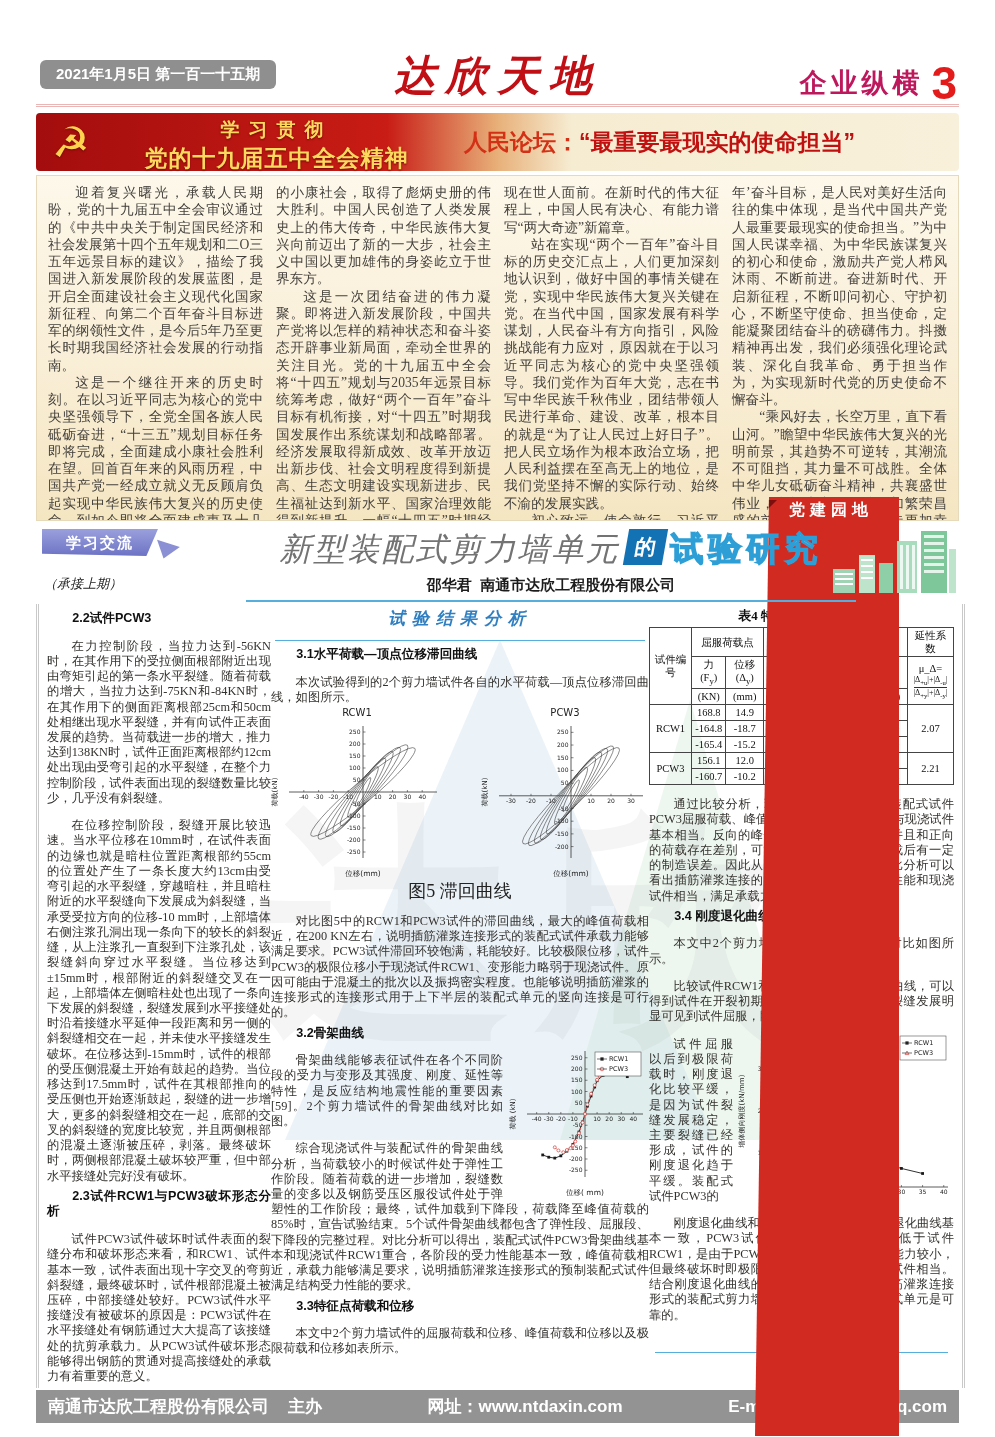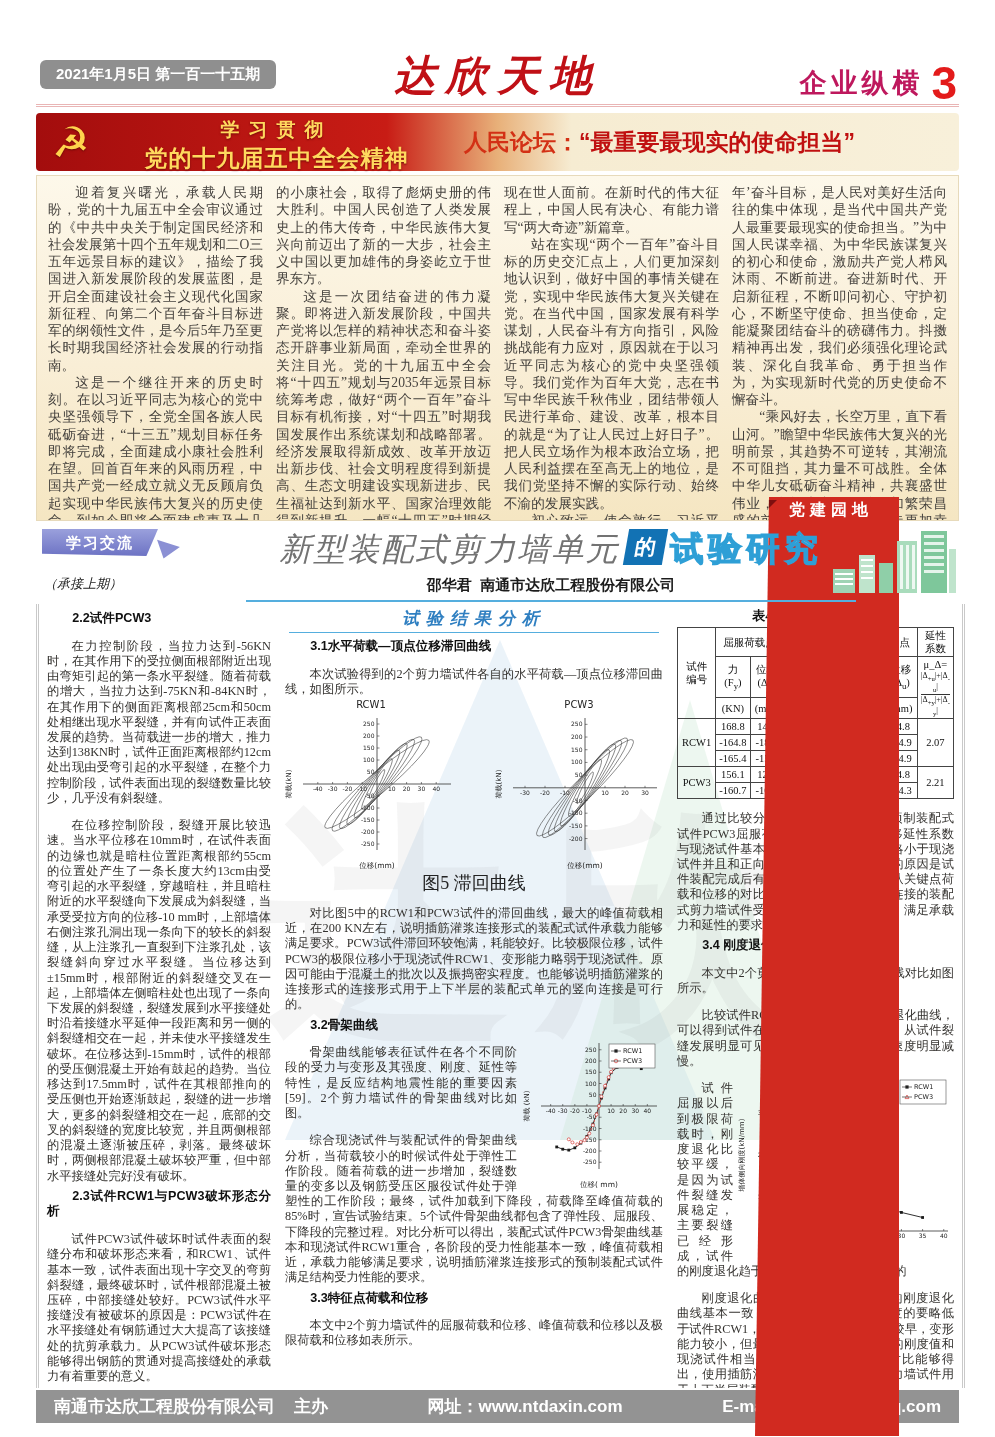--- a/index.html
+++ b/index.html
@@ -53,45 +53,45 @@
   .title-block{position:absolute;left:210px;width:610px;top:0;text-align:center;border-bottom:2px solid #55aede;padding-bottom:5px;}
   .t-main{color:#737373;font-weight:normal;font-style:italic;font-size:32px;letter-spacing:2px;}
   .t-de{display:inline-block;background:#1272b4;color:#fff;font-size:21px;font-weight:bold;
         padding:4px 9px;transform:skewX(-10deg);margin:0 6px;vertical-align:6px;}
   .t-sub{color:#cfeaf8;font-weight:bold;font-size:33px;letter-spacing:5px;
          -webkit-text-stroke:1.4px #2e9fd6;}
   .byline{font-size:15px;font-weight:bold;color:#1c1c1c;margin-top:4px;font-family:"Liberation Sans",sans-serif;}
   .city-icon{position:absolute;right:2px;top:2px;}
   .paper{position:absolute;z-index:1;top:604px;left:36px;right:30px;bottom:49px;
          border-left:3px double #c9c9c9;border-right:3px double #c9c9c9;
-         display:flex;gap:14px;padding:2px 8px;box-sizing:border-box;overflow:hidden;
+         display:flex;gap:0;padding:2px 8px;box-sizing:border-box;overflow:hidden;
          font-size:12.3px;line-height:1.24;text-align:justify;color:#33312e;}
   .pcol1{width:224px;flex:none;}
   .pcol2{width:378px;flex:none;}
   .pcol3{flex:1;}
   .paper p{margin:12px 0 2px;text-indent:2em;}
   .paper h4{font-family:"Liberation Sans",sans-serif;font-size:12.6px;font-weight:bold;color:#101010;
             margin:5px 0 2px;text-indent:2em;}
   .analysis-hd{color:#2f7fc1;font-weight:bold;font-style:italic;font-size:17px;letter-spacing:7px;
-            text-align:center;border-bottom:1px solid #55aede;padding-bottom:3px;margin:2px 4px 6px;}
+            text-align:center;border-bottom:1px solid #55aede;padding-bottom:11px;margin:2px 4px 6px;}
   .hys-row{display:flex;justify-content:space-between;margin-top:2px;}
   .hys-row figure{margin:0;text-align:center;}
   .hys-row figcaption{font-size:10px;color:#222;font-family:"DejaVu Sans",sans-serif;}
   .fig-cap{text-align:center;font-size:18px;margin:2px 0 4px;color:#222;}
   .skel-float{float:right;margin:2px 0 2px 6px;}
   .stiff-float{float:right;margin:2px 0 2px 5px;}
   .tbl-cap{text-align:center;font-size:13px;font-weight:bold;margin:2px 0 3px;color:#111;}
   table.char{border-collapse:collapse;margin:0 auto 6px;font-size:10.5px;color:#111;}
   table.char th,table.char td{border:1px solid #444;padding:1px 3px;text-align:center;font-weight:normal;}
   table.char .frac{display:inline-block;vertical-align:middle;font-size:8px;line-height:1.15;}
   table.char .frac .den{display:block;border-top:1px solid #333;}
   .concl-hd{clear:both;color:#2f7fc1;font-weight:bold;font-size:15px;letter-spacing:14px;text-align:center;
             border-bottom:1px solid #55aede;padding-bottom:3px;margin:8px 6px 6px;}
   .page-footer{position:absolute;z-index:1;left:36px;right:36px;bottom:14px;height:33px;background:#939393;
-          color:#fff;display:flex;align-items:center;justify-content:space-between;padding:0 18px;
+          color:#fff;display:flex;align-items:center;justify-content:space-between;padding:0 12px;
           font-family:"Liberation Sans",sans-serif;font-size:17px;font-weight:bold;}
   .chart svg{display:block;}
 </style>
 </head>
 <body>
 
 <div class="page">
   <div class="wm wm-tri1"></div>
   <div class="wm wm-tri2"></div>
   <div class="wm wm-text">达欣</div>

